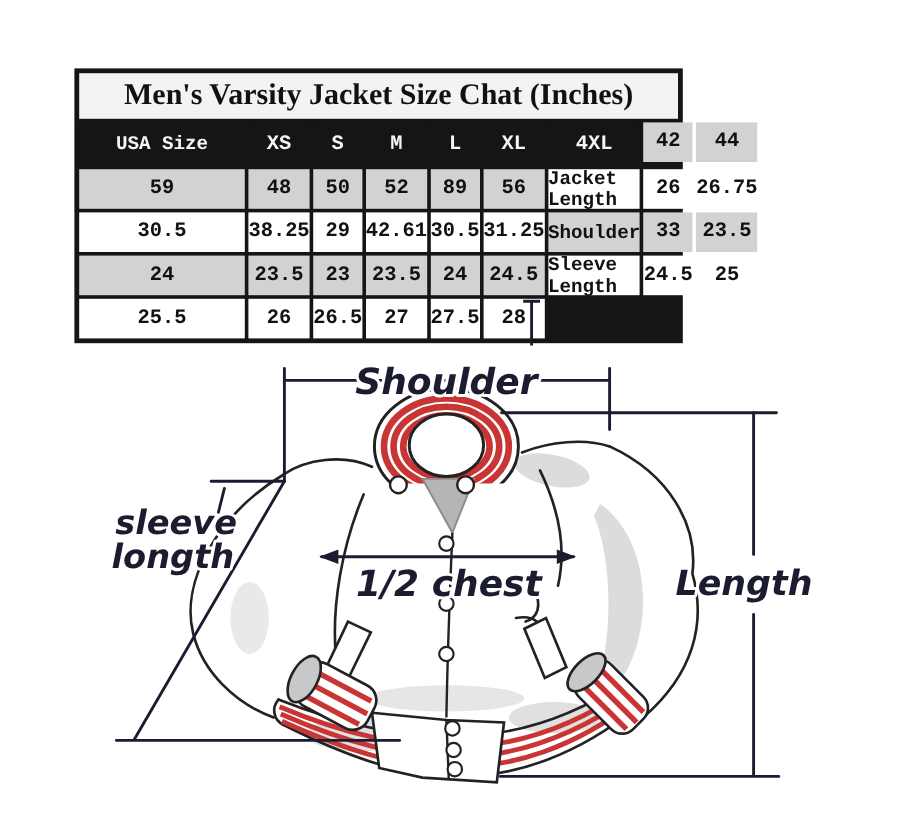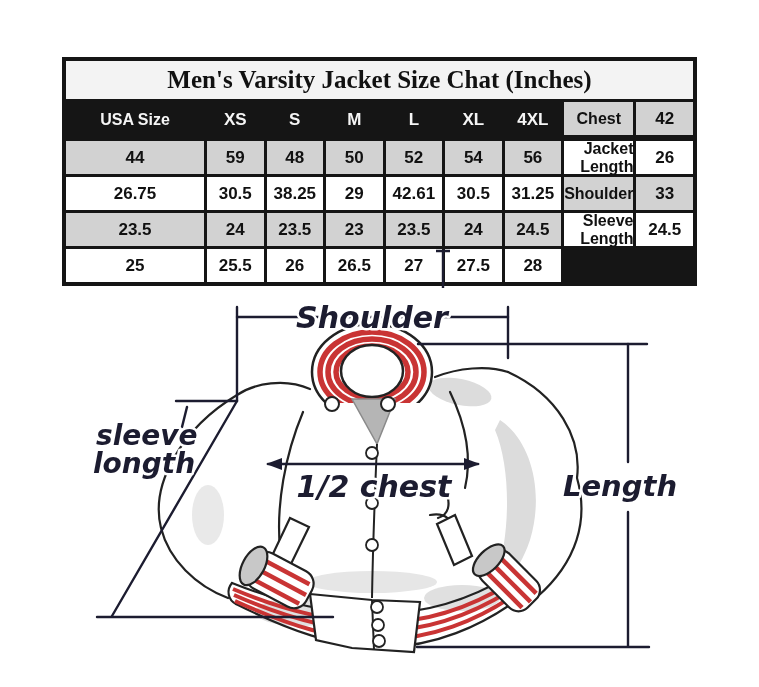--- a/index.html
+++ b/index.html
@@ -3,47 +3,47 @@
 <meta charset="utf-8">
 <style>
   html,body{margin:0;padding:0;}
   body{
     width:759px;height:687px;position:relative;overflow:hidden;
     background:#ffffff;
     font-family:"Liberation Sans", sans-serif;
   }
   
   .table-wrap{
-    position:absolute;left:62px;top:57px;width:635px;
+    position:absolute;left:62px;top:57px;width:507px;
     background:#151515;padding:4px;box-sizing:border-box;
     z-index:1;
   }
   .table-title{
     background:#f3f3f3;color:#111;
     height:38px;line-height:38px;text-align:center;
     font-family:"Liberation Serif", serif;
     font-weight:bold;font-size:25px;
     margin-bottom:3px;
   }
   .size-grid{
     display:grid;
     grid-template-columns:138px repeat(8,1fr);
     gap:3px;
     background:#151515;
   }
   .cell{
     display:flex;align-items:center;justify-content:center;
     font-weight:bold;font-size:17px;color:#111;
-    height:33px;background:#fff;
+    height:33px;background:#fff;font-family:Liberation Mono, monospace;
   }
   .cell.head{
     background:#151515;color:#f5f5f5;height:36px;font-size:17px;
   }
   .cell.gray{background:#d2d2d2;}
-  .cell.white{background:#ffffff;text-align:right;}
+  .cell.white{background:#ffffff;}
   .cell.label{font-size:16px;}
   
   .diagram-svg{
     position:absolute;left:0;top:0;z-index:2;pointer-events:none;
   }
   .ann-text{
     font-family:"DejaVu Sans", sans-serif;
     font-weight:bold;font-style:italic;
     fill:#1c1c30;
     paint-order:stroke;stroke:#ffffff;stroke-width:5px;stroke-linejoin:round;
@@ -55,28 +55,27 @@
 <div class="table-wrap">
   <div class="table-title">Men's Varsity Jacket Size Chat (Inches)</div>
   <div class="size-grid" id="size-grid">
       <div class="cell head label">USA Size</div>
       <div class="cell head">XS</div>
       <div class="cell head">S</div>
       <div class="cell head">M</div>
       <div class="cell head">L</div>
       <div class="cell head">XL</div>
       <div class="cell head">4XL</div>
-      <div class="cell label gray">Chest</div>
       <div class="cell gray">42</div>
       <div class="cell gray">44</div>
       <div class="cell gray">59</div>
       <div class="cell gray">48</div>
       <div class="cell gray">50</div>
       <div class="cell gray">52</div>
-      <div class="cell gray">54</div>
+      <div class="cell gray">89</div>
       <div class="cell gray">56</div>
       <div class="cell label white">Jacket Length</div>
       <div class="cell white">26</div>
       <div class="cell white">26.75</div>
       <div class="cell white">30.5</div>
       <div class="cell white">38.25</div>
       <div class="cell white">29</div>
       <div class="cell white">42.61</div>
       <div class="cell white">30.5</div>
       <div class="cell white">31.25</div>

